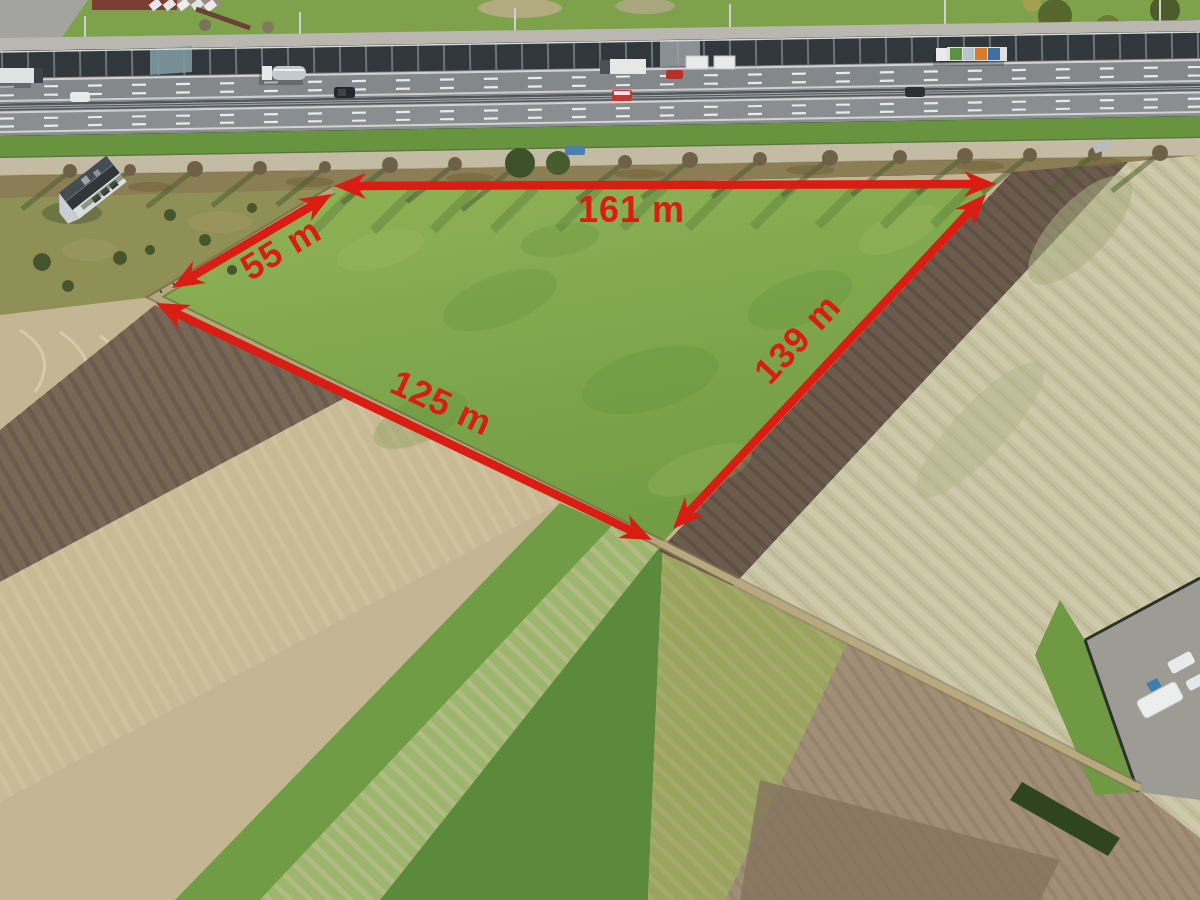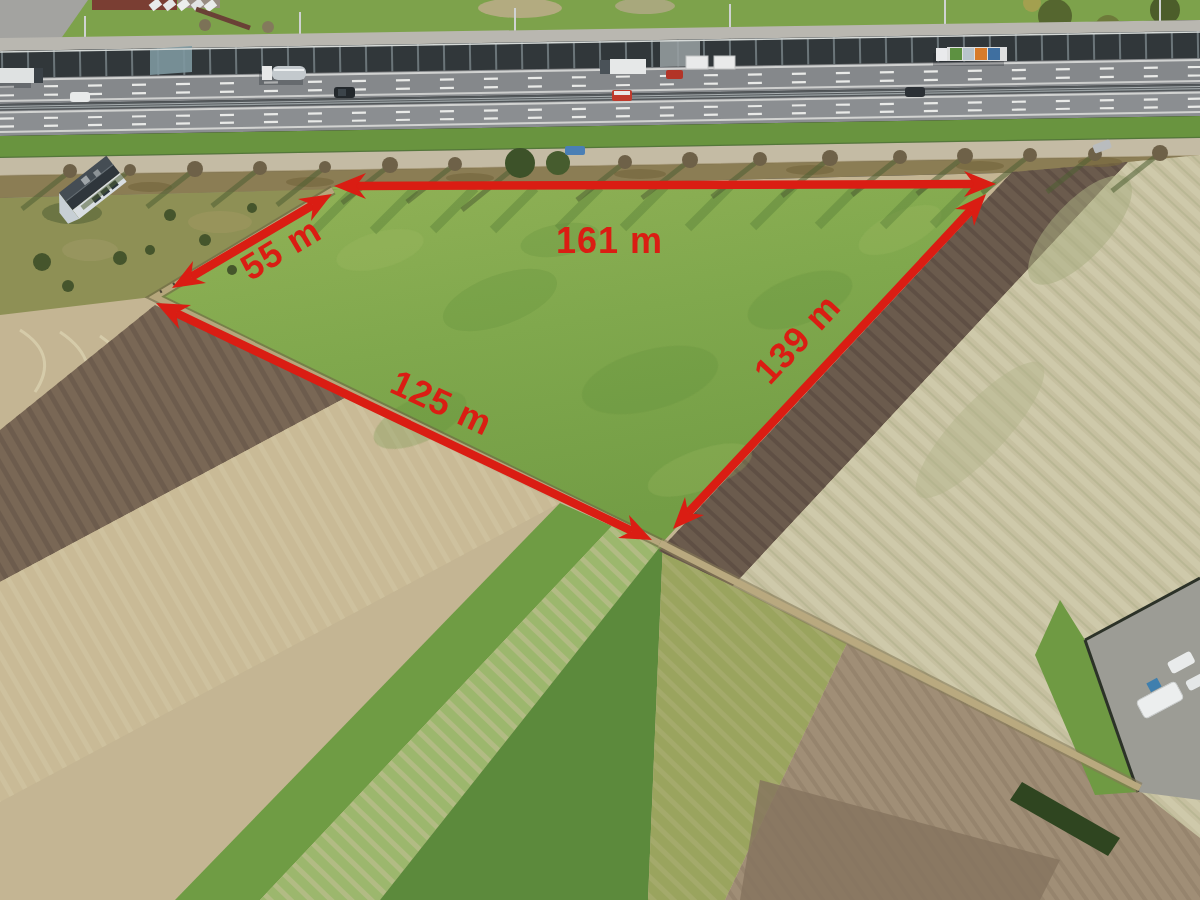--- a/index.html
+++ b/index.html
@@ -8,21 +8,21 @@
     font-family:"Liberation Sans", sans-serif;
   }
   #stage svg{position:absolute;left:0;top:0;}
   .dim-label{
     position:absolute;
     font-weight:bold;font-size:36px;letter-spacing:1px;white-space:nowrap;
     color:var(--annot,#da1d13);
     transform-origin:center center;
     user-select:none;
   }
-  #lab-top {left:556px;top:189px;margin-top:31px;}
+  #lab-top {left:578px;top:189px;}
   #lab-55  {left:238px;top:228px;transform:rotate(-31deg);}
   #lab-125 {left:388px;top:382px;transform:rotate(25deg);}
   #lab-139 {left:744px;top:318px;transform:rotate(-47deg);}
   .red{fill:var(--annot,#da1d13);}
   .redline{stroke:var(--annot,#da1d13);}
 </style>
 </head>
 <body>
 
 <div id="stage">

